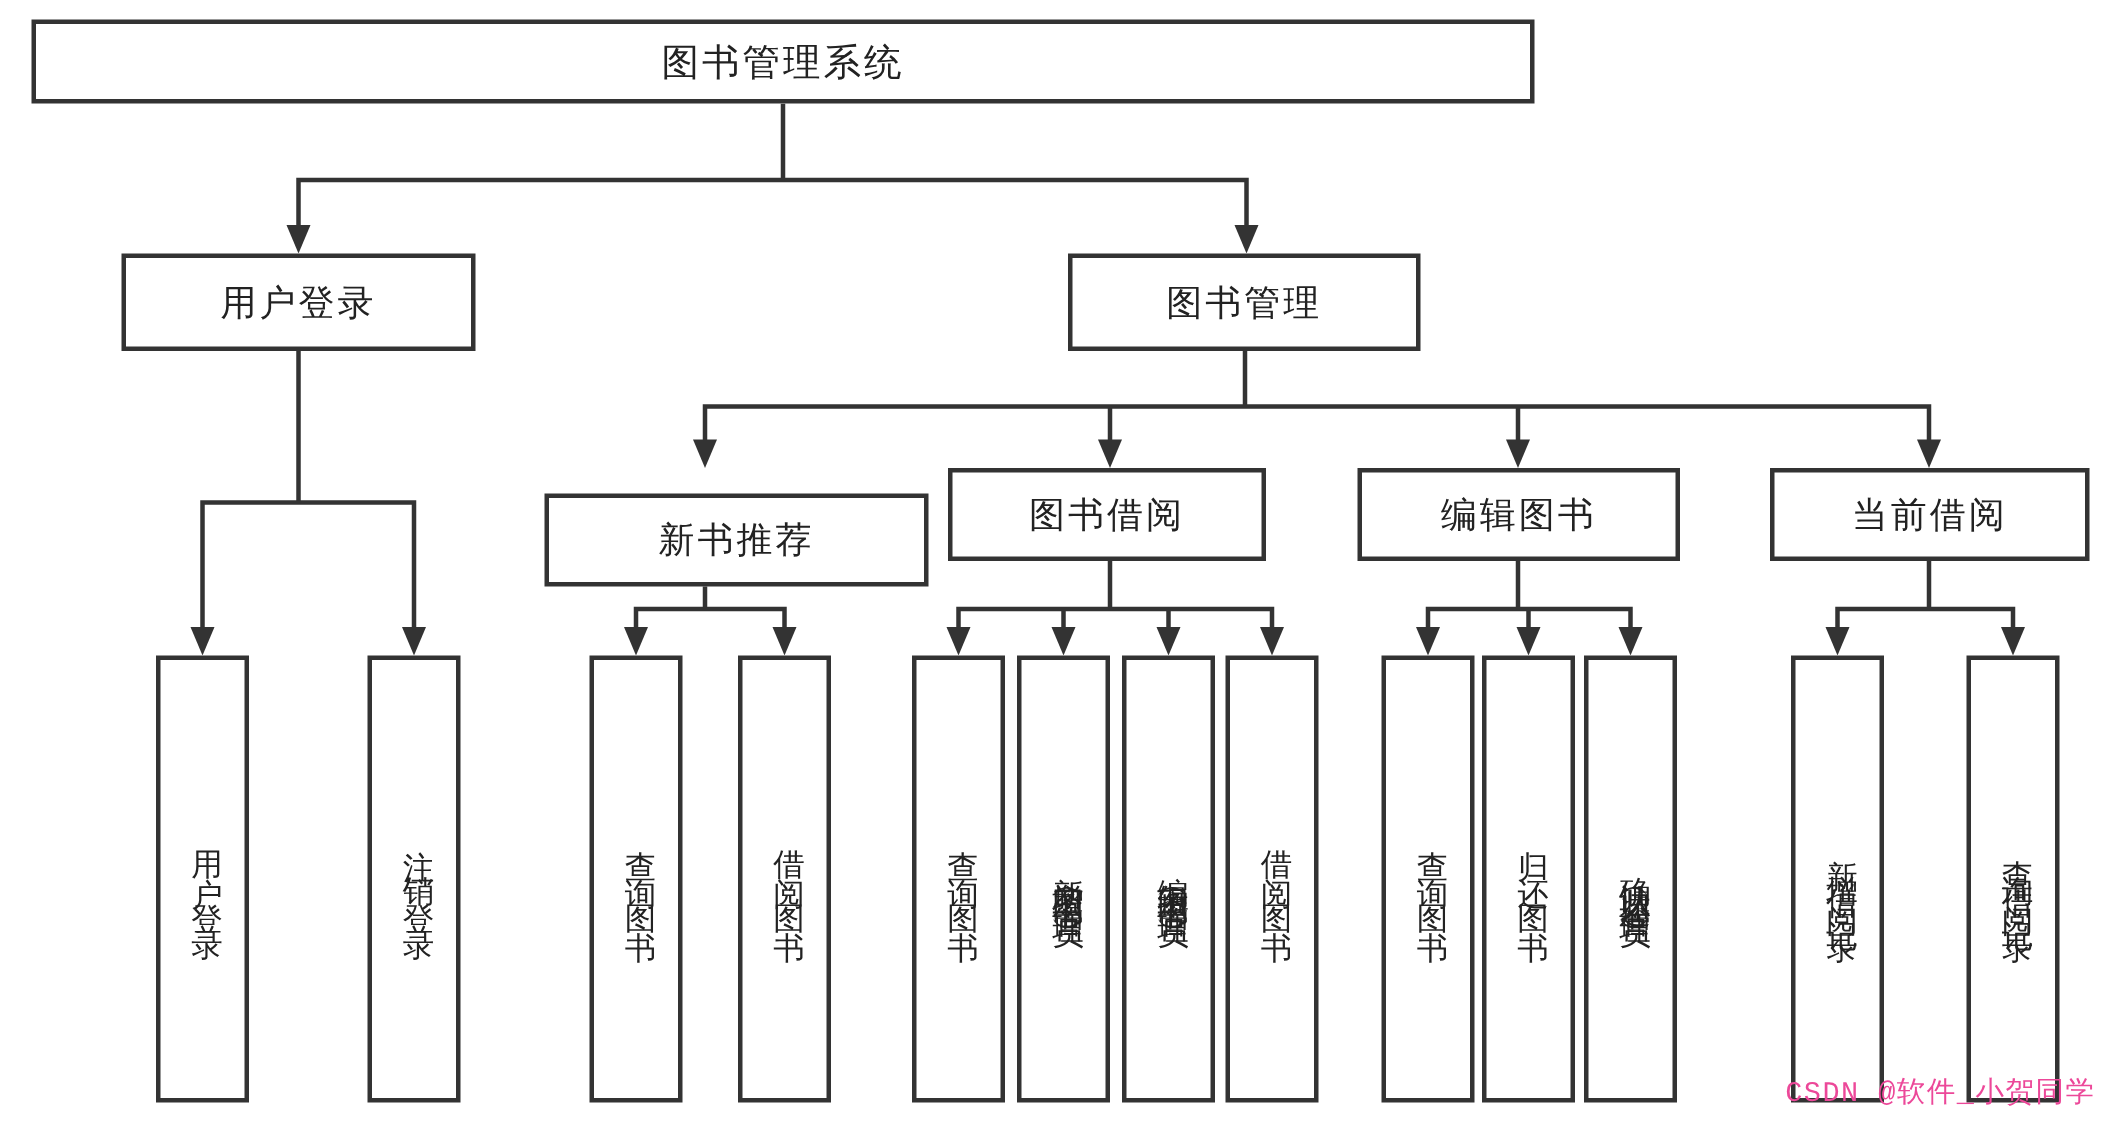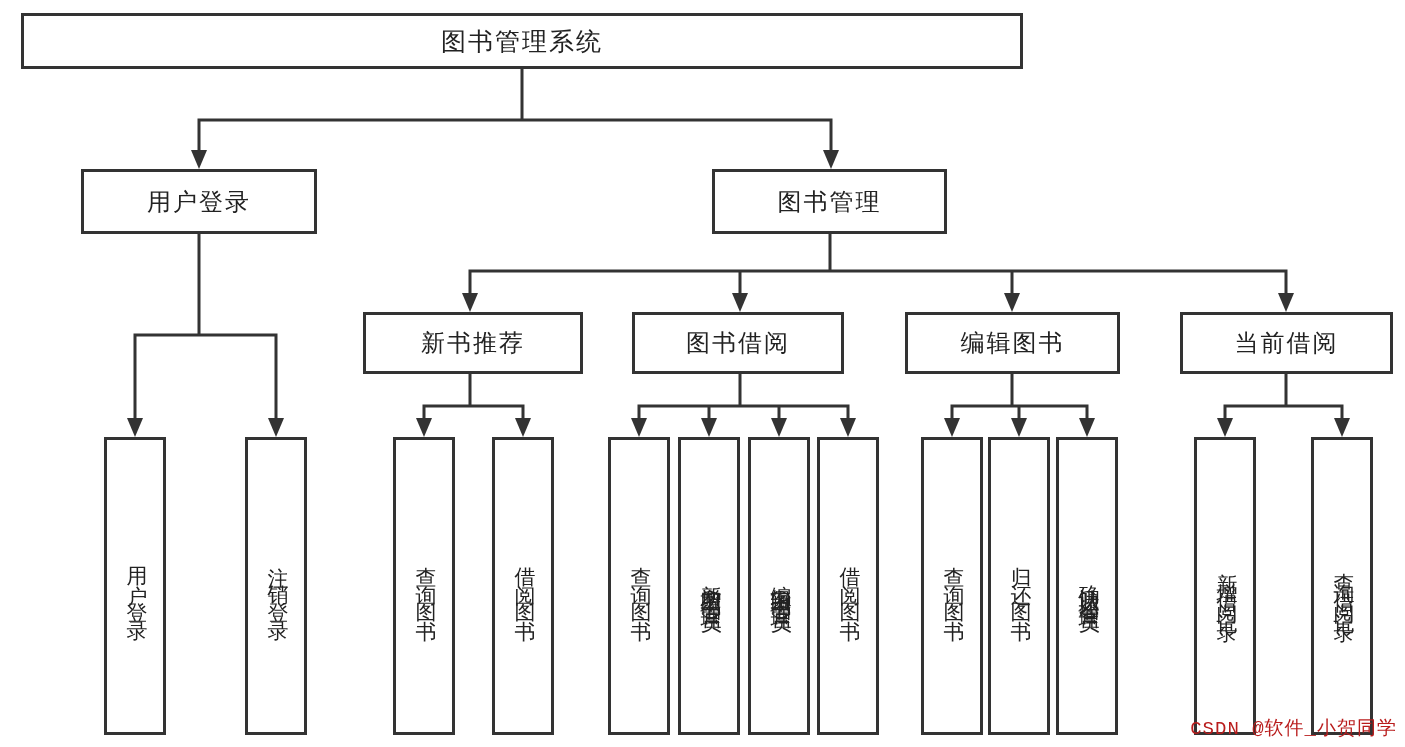--- a/index.html
+++ b/index.html
@@ -34,21 +34,21 @@
     font-size:21px;
     line-height:56px;
     letter-spacing:12px;
   }
   .watermark{
     position:absolute;
     right:8px;
     bottom:6px;
     z-index:3;
     font-size:19px;
-    color:#b91c1c;
+    color:#ec4899;
     letter-spacing:1px;
     white-space:nowrap;
   }
 </style>
 </head>
 <body>
 
 <div class="canvas">
 
   <svg class="connectors" width="1405" height="747" viewBox="0 0 1405 747">
@@ -99,21 +99,21 @@
       <polygon points="1217,418 1233,418 1225,437" stroke="none"></polygon>
       <polygon points="1334,418 1350,418 1342,437" stroke="none"></polygon>
     </g>
   </svg>
 
   <div class="node root-node" style="left:21px;top:13px;width:1002px;height:56px">图书管理系统</div>
 
   <div class="node h-node" style="left:81px;top:169px;width:236px;height:65px">用户登录</div>
   <div class="node h-node" style="left:712px;top:169px;width:235px;height:65px">图书管理</div>
 
-  <div class="node h-node" style="left:363px;top:312px;width:220px;height:62px">新书推荐</div>
+  <div class="node h-node" style="left:363px;top:329px;width:256px;height:62px">新书推荐</div>
   <div class="node h-node" style="left:632px;top:312px;width:212px;height:62px">图书借阅</div>
   <div class="node h-node" style="left:905px;top:312px;width:215px;height:62px">编辑图书</div>
   <div class="node h-node" style="left:1180px;top:312px;width:213px;height:62px">当前借阅</div>
 
   <div class="node leaf" style="left: 104px; top: 437px; width: 62px; height: 298px; letter-spacing: 18px;">用户登录</div>
   <div class="node leaf" style="left: 245px; top: 437px; width: 62px; height: 298px; letter-spacing: 18px;">注销登录</div>
 
   <div class="node leaf" style="left: 393px; top: 437px; width: 62px; height: 298px; letter-spacing: 18px;">查询图书</div>
   <div class="node leaf" style="left: 492px; top: 437px; width: 62px; height: 298px; letter-spacing: 18px;">借阅图书</div>
 

